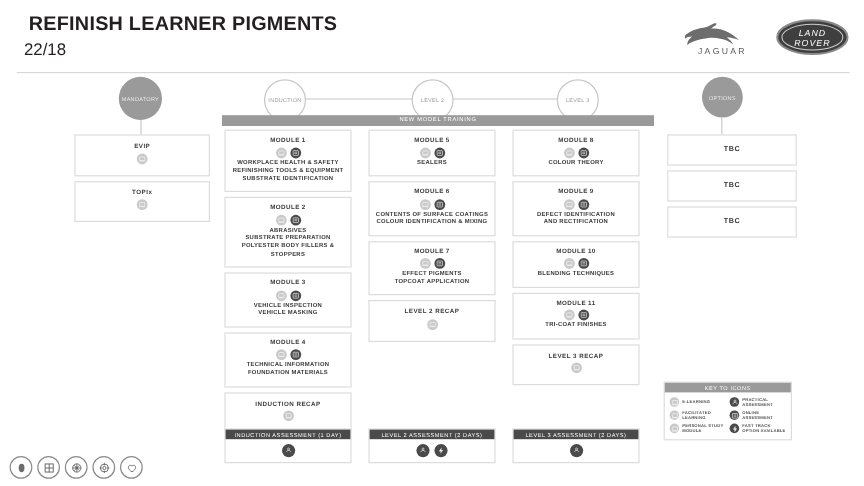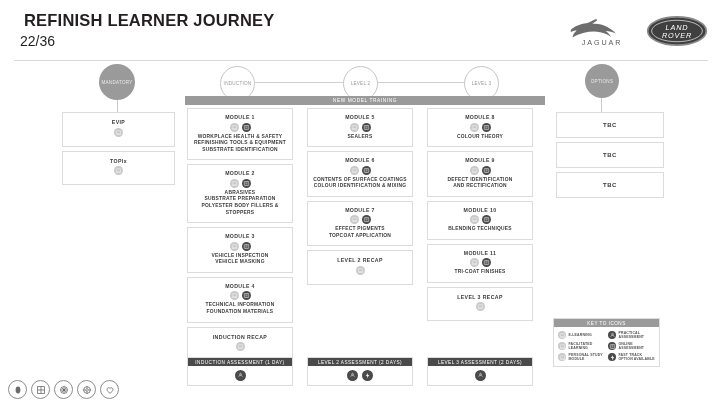--- a/index.html
+++ b/index.html
@@ -85,22 +85,22 @@
 
   
   #footer-icons{position:absolute;left:8px;top:380px;display:flex;gap:4px;}
   .ficon{width:17px;height:17px;border-radius:50%;border:1px solid #8d8d8d;
          display:flex;align-items:center;justify-content:center;background:#fff;}
 </style>
 </head>
 <body>
 
 <div id="header">
-  <div id="title">REFINISH LEARNER JOURNEY</div>
-  <div id="year">22/36</div>
+  <div id="title">REFINISH LEARNER PIGMENTS</div>
+  <div id="year">22/18</div>
 
   <div class="logo-wrap" id="lr-logo">
     <svg viewBox="0 0 110 60" width="62" height="34">
       <ellipse cx="55" cy="30" rx="52" ry="25" fill="#3f3f3f" stroke="#8a8a8a" stroke-width="3"></ellipse>
       <ellipse cx="55" cy="30" rx="45" ry="19" fill="none" stroke="#cfcfcf" stroke-width="1.5"></ellipse>
       <text x="55" y="28" font-family="Liberation Sans, sans-serif" font-size="13" font-style="italic" letter-spacing="1.5" fill="#ffffff" text-anchor="middle">LAND</text>
       <text x="55" y="43" font-family="Liberation Sans, sans-serif" font-size="13" font-style="italic" letter-spacing="1.5" fill="#ffffff" text-anchor="middle">ROVER</text>
     </svg>
   </div>
 

